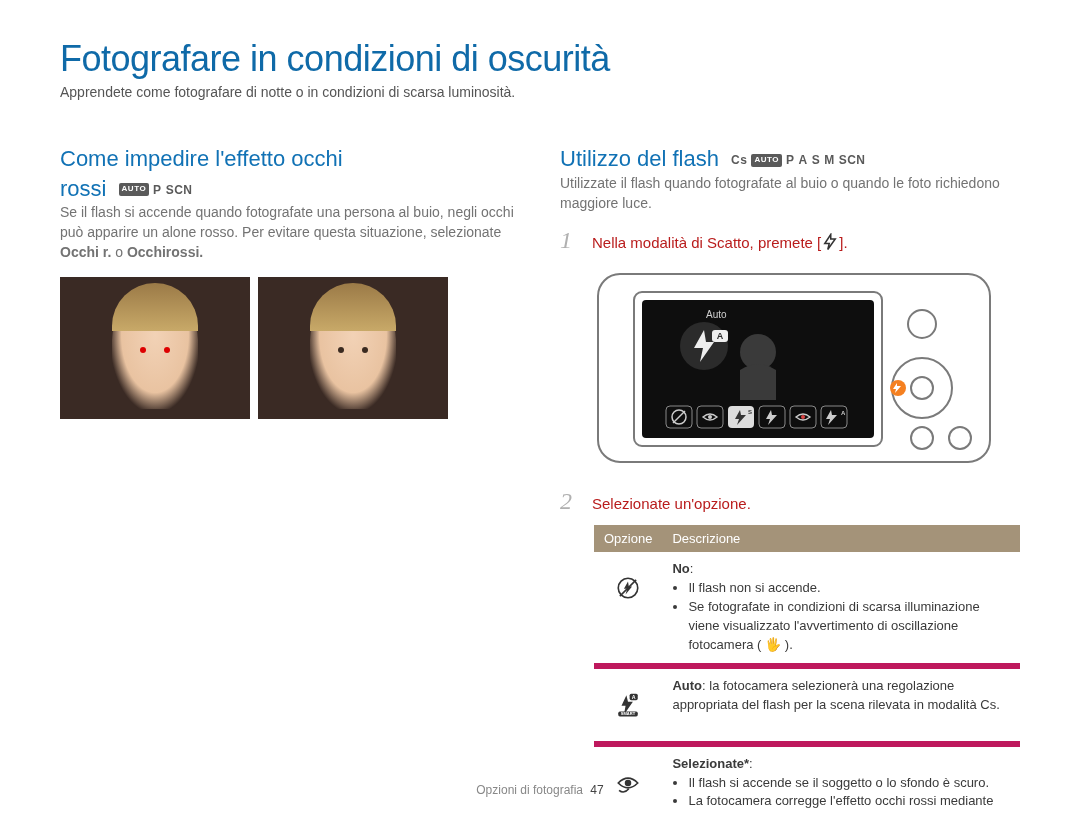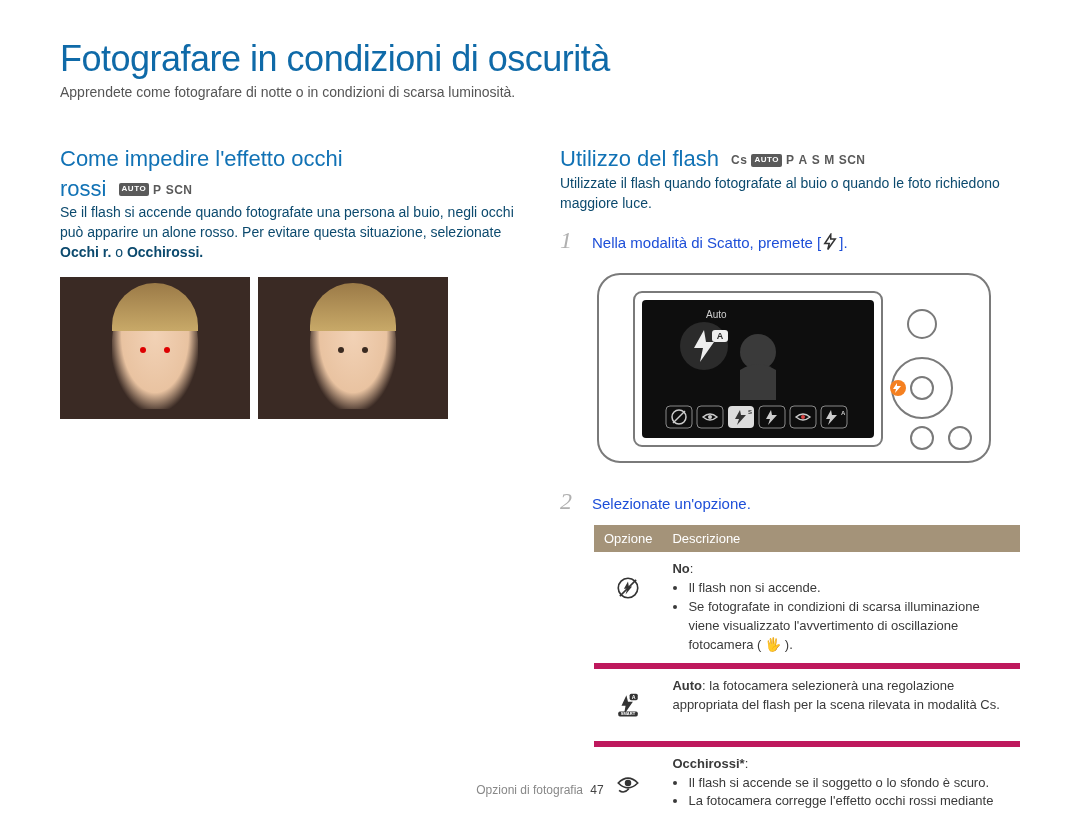--- a/index.html
+++ b/index.html
@@ -60,21 +60,21 @@
   .mb-auto {
     background: #5a5a5a;
     color: #fff;
     border-radius: 2px;
     padding: 1px 3px;
     font-size: 8px;
   }
   .body-text {
     font-size: 14px;
     line-height: 1.42;
-    color: #0c4a6e;
+    color: #737373;
     margin-bottom: 14px;
   }
   .body-text b { font-weight: 700; }
   .figure-row {
     display: flex;
     gap: 8px;
     margin-top: 6px;
   }
   .photo {
     width: 190px;
@@ -126,21 +126,21 @@
     margin-bottom: 10px;
     align-items: baseline;
   }
   .step-num {
     font-size: 24px;
     color: #b0b0b0;
     font-style: italic;
     font-family: Georgia, serif;
     flex: 0 0 18px;
   }
-  .step-text { font-size: 15px; color: #1d4ed8; line-height: 1.4; }
+  .step-text { font-size: 15px; color: #b91c1c; line-height: 1.4; }
   .inline-icon {
     display: inline-block;
     width: 18px; height: 18px;
     vertical-align: -3px;
     stroke:#333; fill:none; stroke-width:2;
   }
   .camera {
     width: 400px;
     height: 208px;
     margin: 6px 0 16px 34px;
@@ -356,21 +356,21 @@
             <td>
                 <div class="opt-icon">
               <svg viewBox="0 0 32 32">
                     <path d="M4 16 q12 -12 24 0 q-12 12 -24 0 Z" fill="none" stroke="#333" stroke-width="2"></path>
                     <circle cx="16" cy="16" r="4" fill="#333"></circle>
                     <path d="M5 25 q6 5 12 -2" fill="none" stroke="#333" stroke-width="2"></path>
                   </svg>
             </div>
               </td>
             <td>
-              <b>Occhirossi*</b>:
+              <b>Selezionate*</b>:
               <ul>
                 <li>Il flash si accende se il soggetto o lo sfondo è scuro.</li>
                 <li>La fotocamera corregge l'effetto occhi rossi mediante una sofisticata analisi software.</li>
               </ul>
             </td>
           </tr>
         </tbody>
       </table>
     </div>
   </div>

